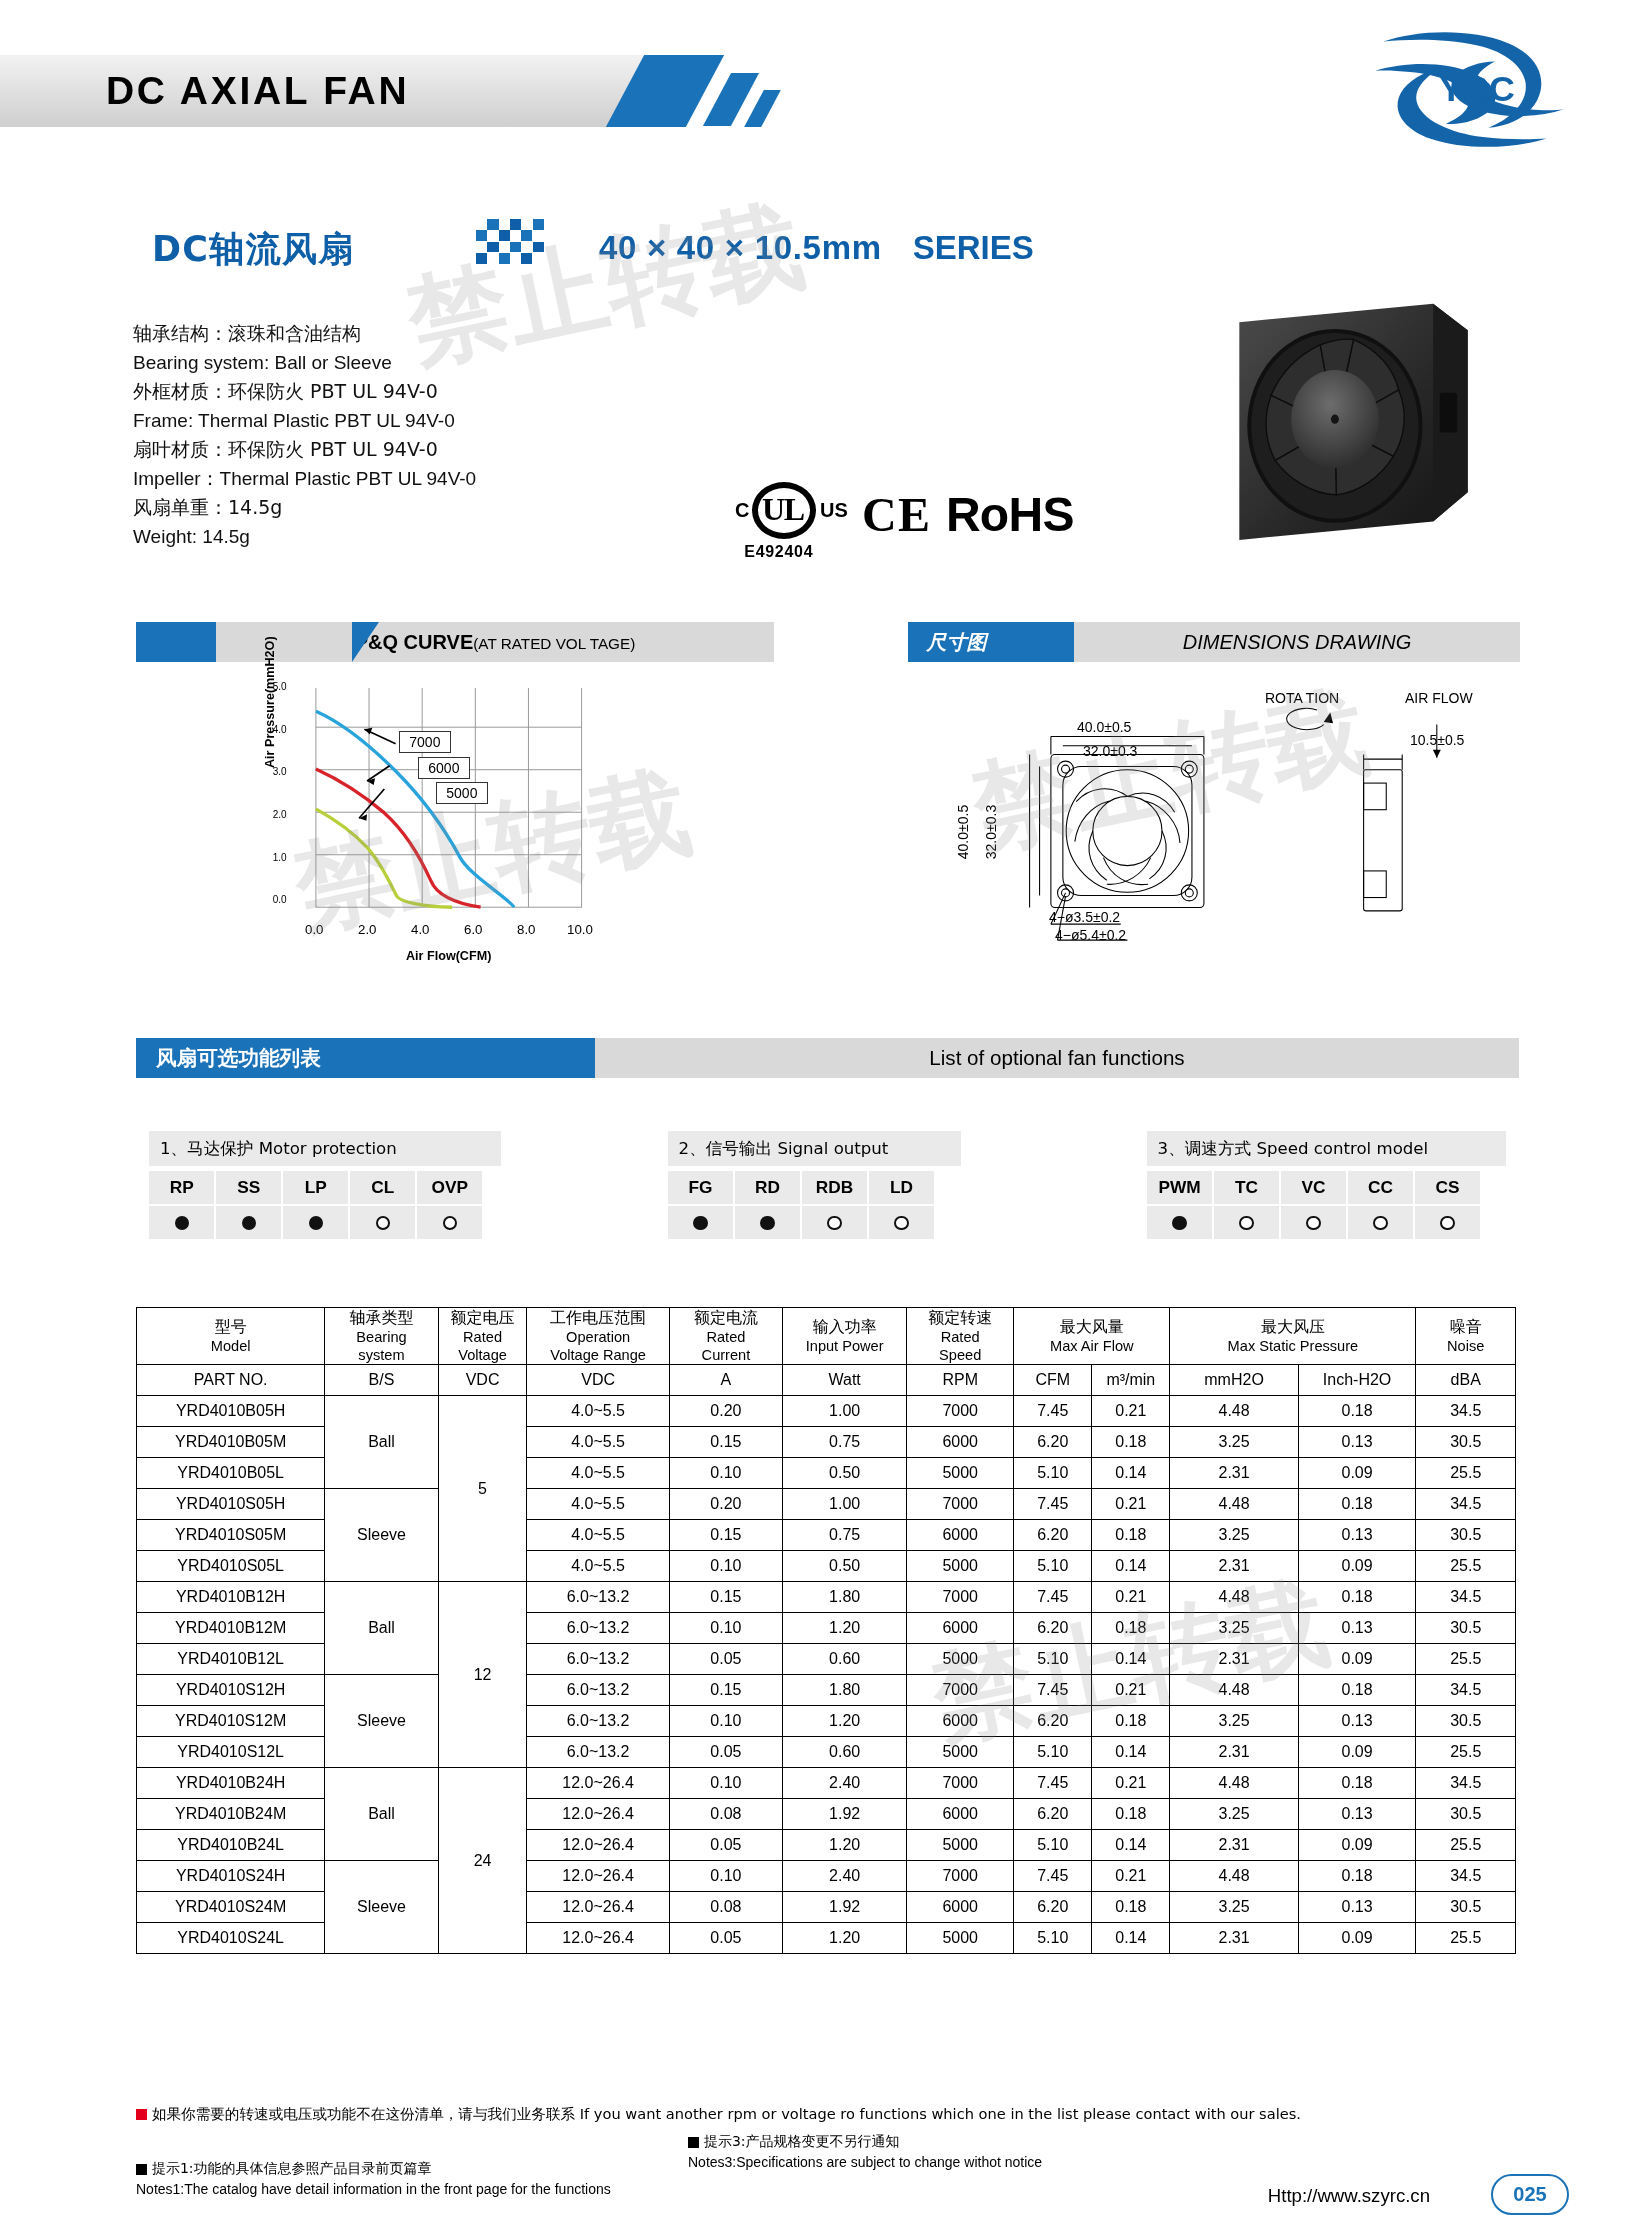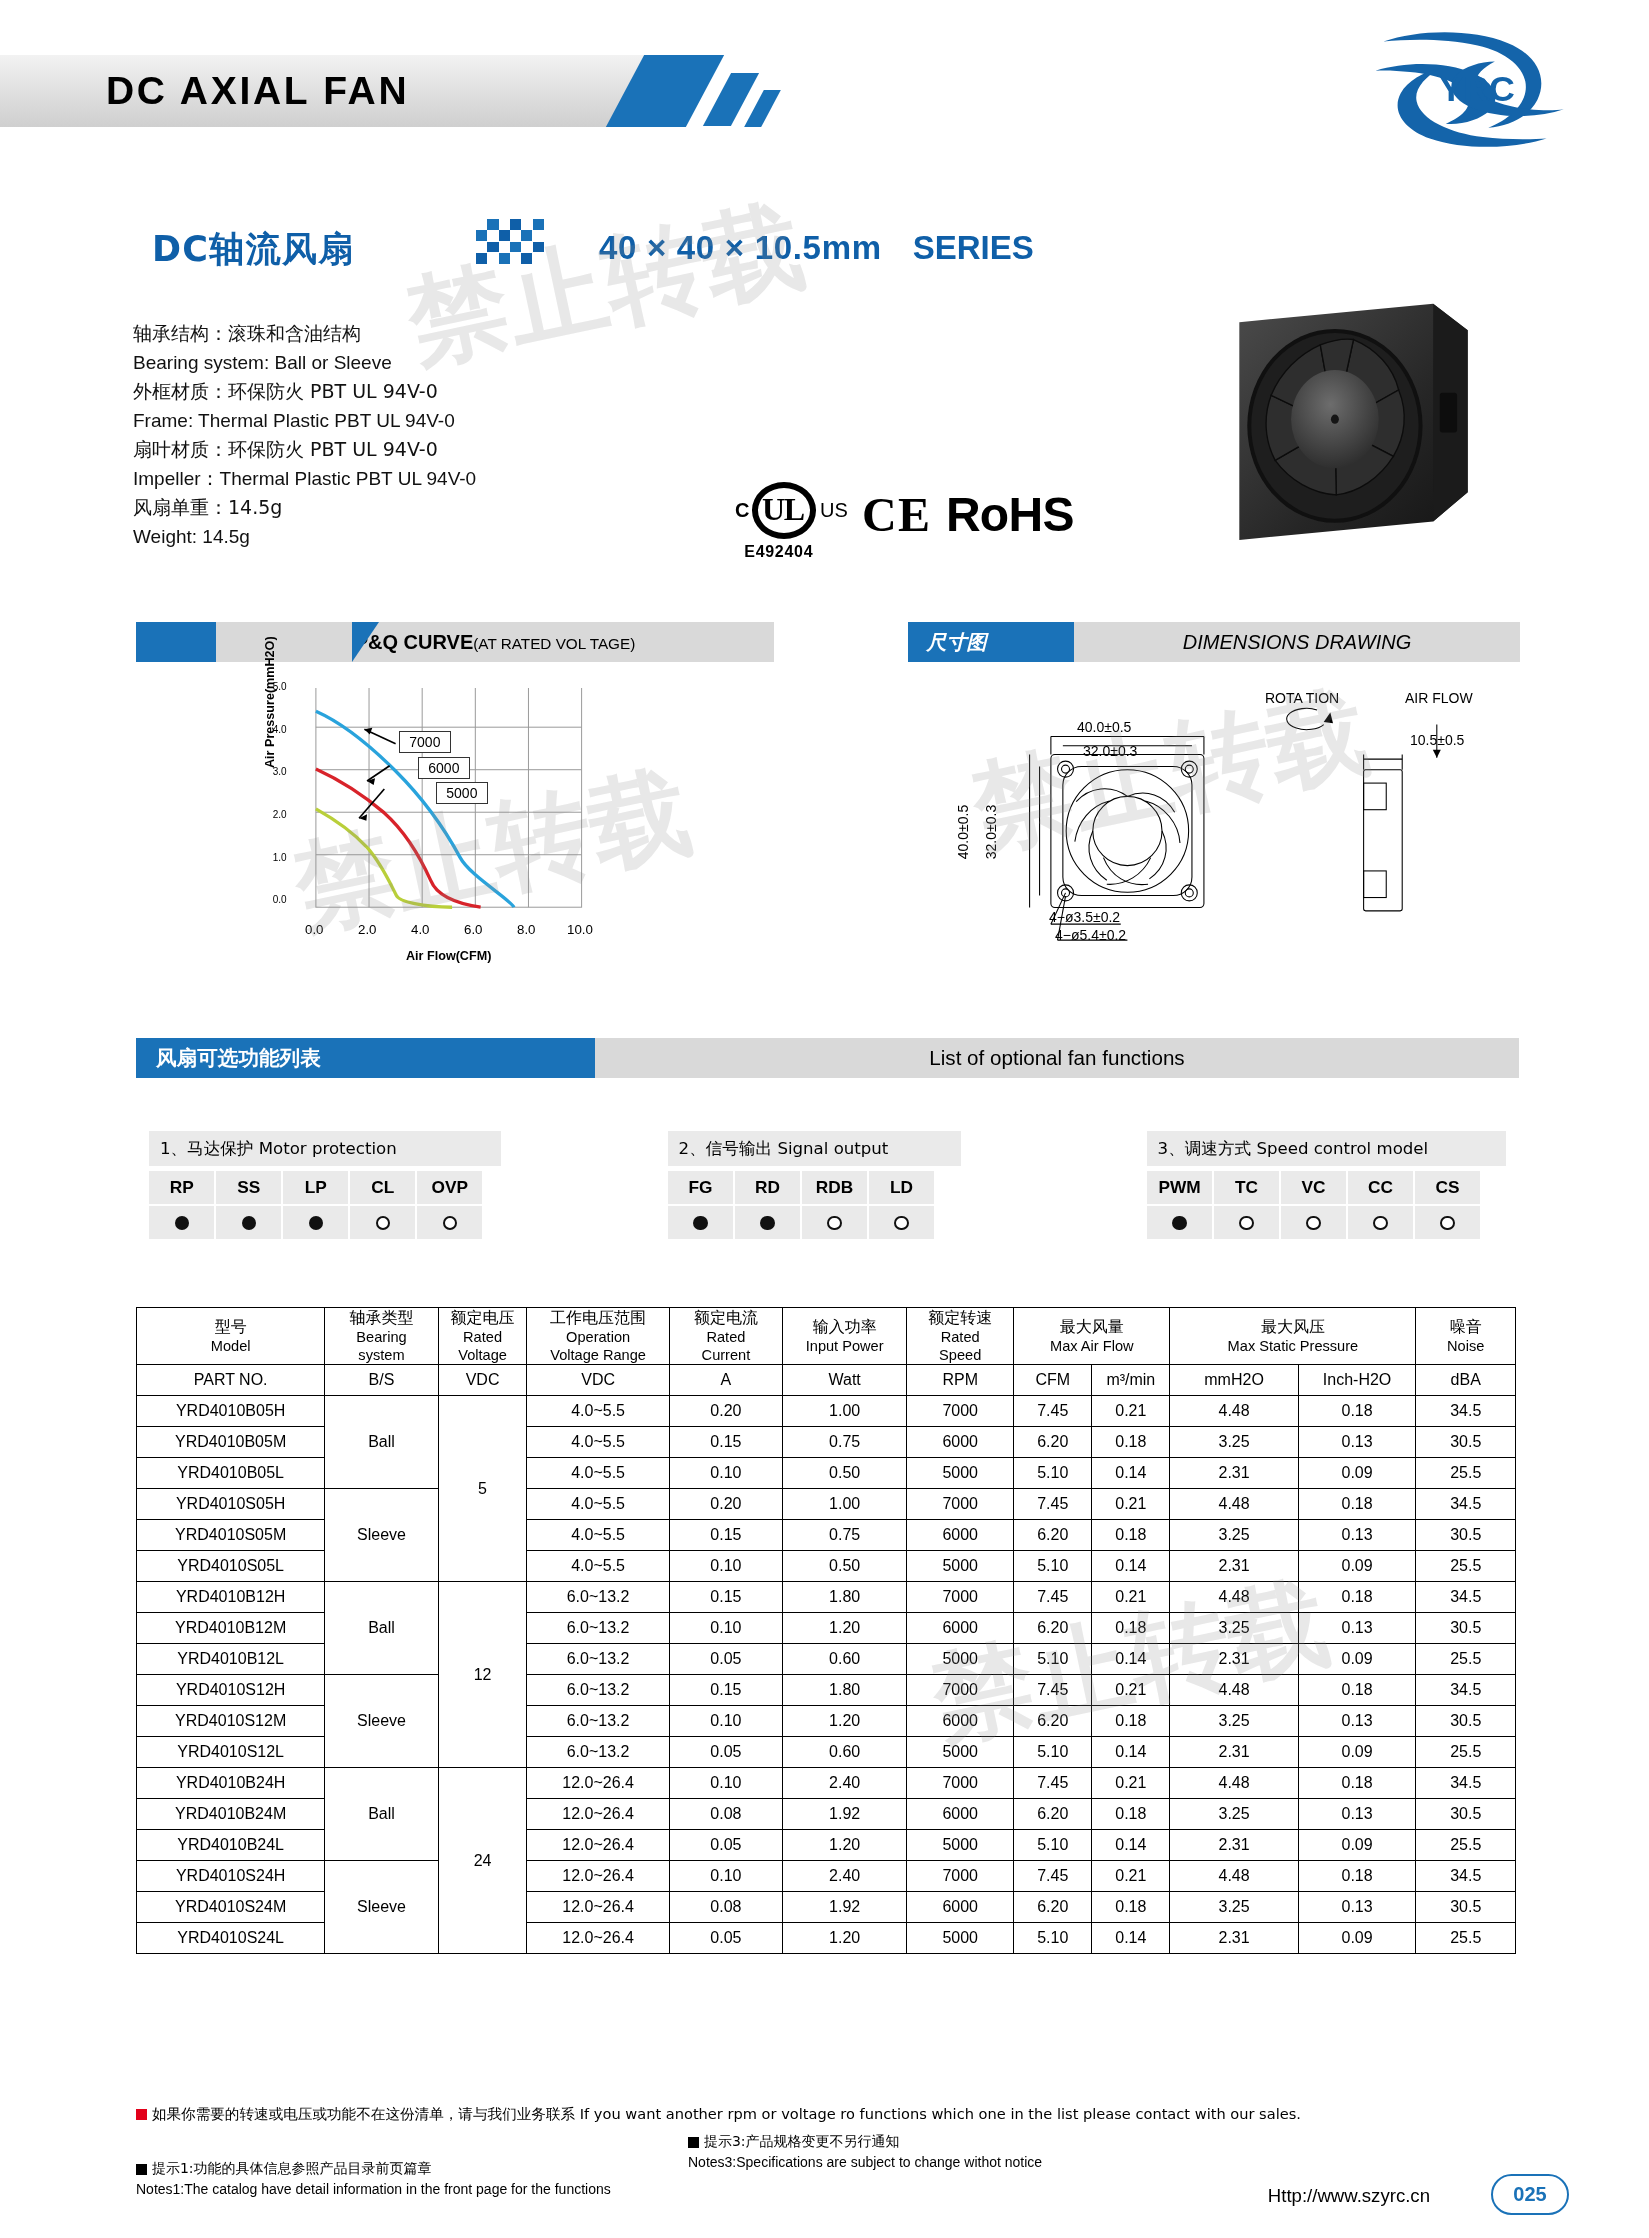--- a/index.html
+++ b/index.html
@@ -73,21 +73,21 @@
   .ul-mark { position:relative; width:100px; height:60px; }
   .ul-circle {
     width:64px; height:57px; border:6px solid #000; border-radius:50%;
     position:absolute; left:17.3px; top:0;
   }
   .ul-letters {
     position:absolute; left:27px; top:9.3px; font-size:32px; font-weight:bold;
     font-family:"Liberation Serif", serif; letter-spacing:-1.3px;
   }
   .ul-c { position:absolute; left:0; top:17.3px; font-size:20px; font-weight:bold;}
-  .ul-us { position:absolute; left:85px; top:17.3px; font-size:20px; font-weight:normal;}
+  .ul-us { position:absolute; left:85px; top:17.3px; font-size:20px; font-weight:bold;}
   .ul-code { position:absolute; left:9.3px; top:61px; font-size:16px; font-weight:bold; letter-spacing:0.7px;}
   .ce-mark { font-size:48px; font-weight:bold; font-family:"Liberation Serif", serif; margin-left:27px; letter-spacing:1.3px;}
   .rohs-mark { font-size:48px; font-weight:bold; margin-left:14.6px; letter-spacing:-0.7px;}
 
   .fan-photo { position:absolute; left:1234px; top:293px; width:239px; height:259px; }
 
   
   .band {
     position:absolute; height:40px; display:flex; align-items:center;
   }

